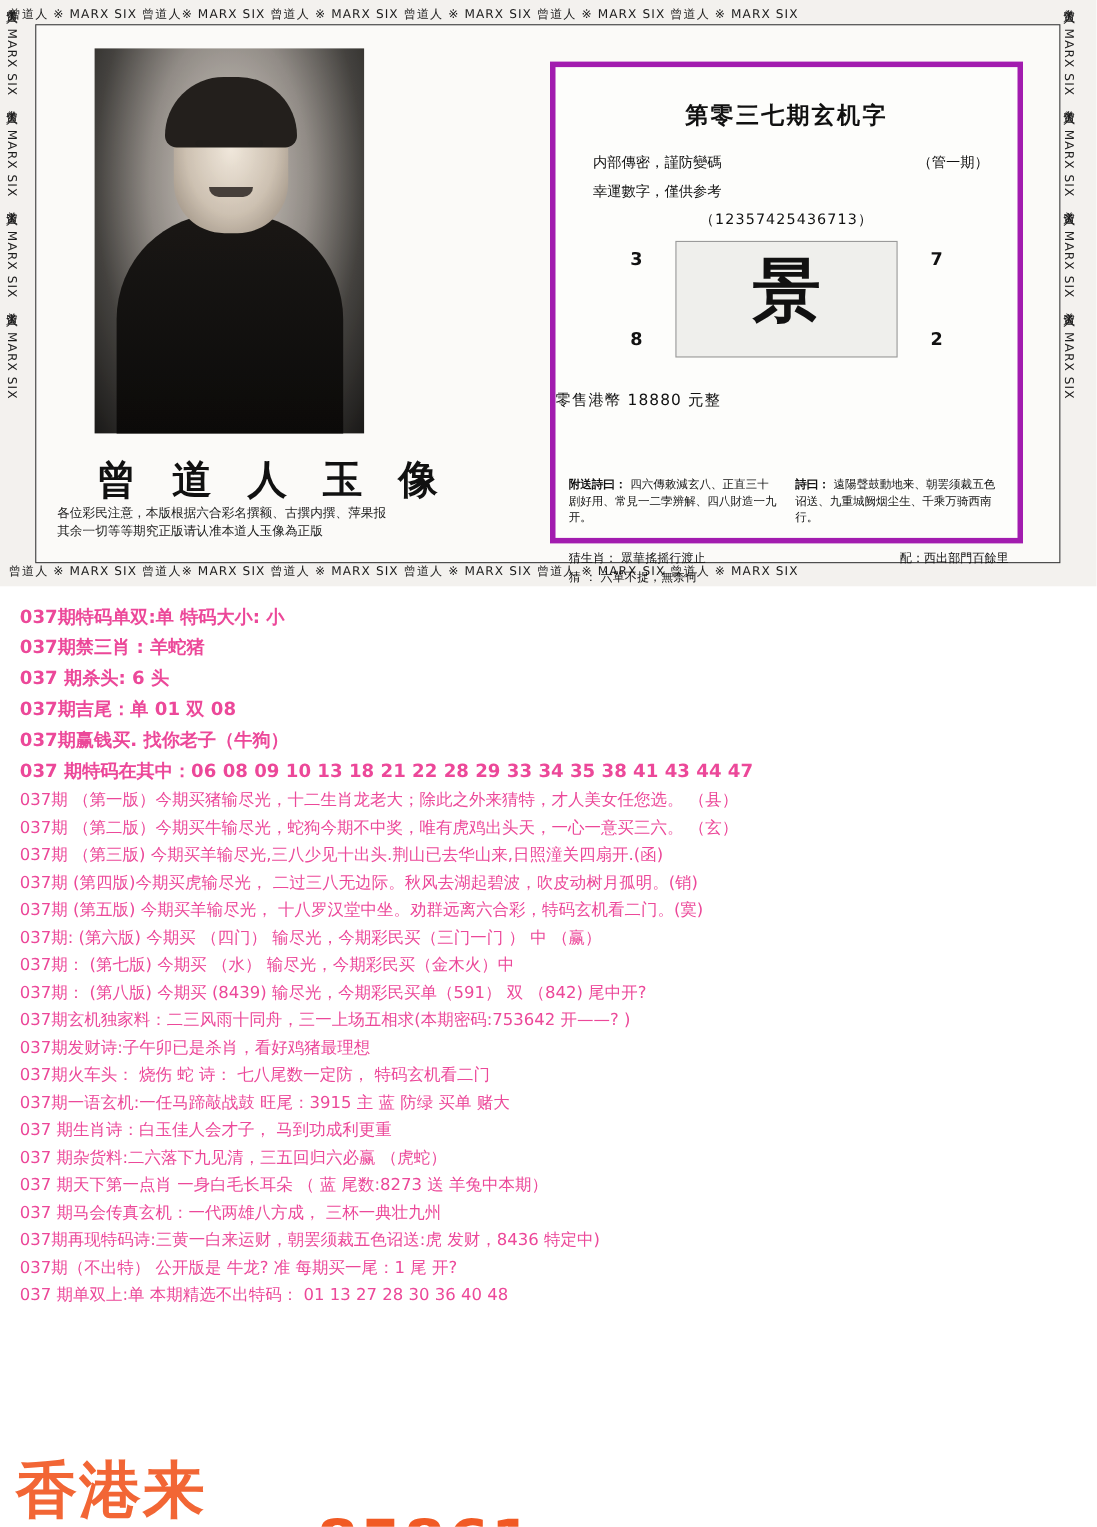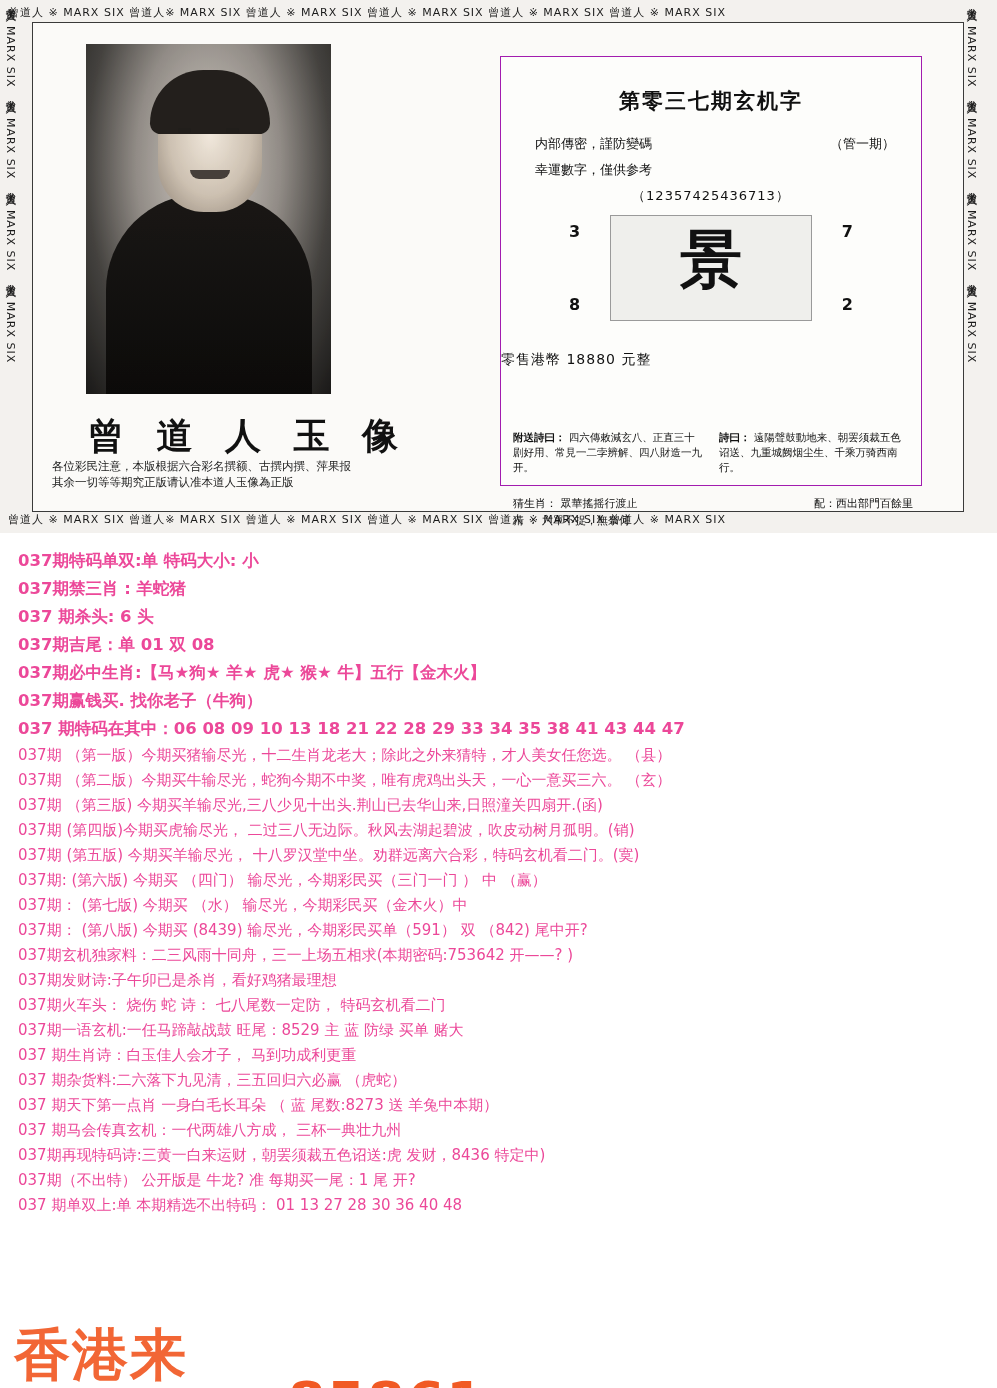--- a/index.html
+++ b/index.html
@@ -94,21 +94,21 @@
   }
   .photo-note{
     position:absolute;left:4px;top:424px;width:396px;
     font-size:11.5px;line-height:16px;color:#1a1a1a;
   }
   
   .panel{
     position:absolute;
     left:500px;top:56px;
     width:420px;height:428px;
-    border:1px solid #a21caf;
+    border:5px solid #a21caf;
     background:#fdfdfb;
   }
   .panel-title{
     text-align:center;
     font-size:21px;
     font-weight:bold;
     letter-spacing:2px;
     margin-top:30px;
   }
   .panel-l1{margin-top:20px;font-size:13px;padding-left:34px;}
@@ -253,35 +253,34 @@
       <div>猜 ：  六單不捉，無奈何</div>
     </div>
   </div>
 </div>
 
 <div class="content">
   <div class="line b">037期特码单双:单        特码大小: 小</div>
   <div class="line b">037期禁三肖 : 羊蛇猪</div>
   <div class="line b">037 期杀头: 6 头</div>
   <div class="line b">037期吉尾：单 01   双 08</div>
-  <div class="line b">037期必中生肖:【马★狗★ 羊★ 虎★ 猴★ 牛】五行【金木火】</div>
   <div class="line b">037期赢钱买. 找你老子（牛狗）</div>
   <div class="line b">037 期特码在其中：06  08  09  10  13  18  21  22  28  29  33  34  35  38  41  43  44  47</div>
   <div class="line sm">037期 （第一版）今期买猪输尽光，十二生肖龙老大；除此之外来猜特，才人美女任您选。 （县）</div>
   <div class="line sm">037期 （第二版）今期买牛输尽光，蛇狗今期不中奖，唯有虎鸡出头天，一心一意买三六。 （玄）</div>
   <div class="line sm">037期 （第三版) 今期买羊输尽光,三八少见十出头.荆山已去华山来,日照潼关四扇开.(函)</div>
   <div class="line sm">037期 (第四版)今期买虎输尽光， 二过三八无边际。秋风去湖起碧波，吹皮动树月孤明。(销)</div>
   <div class="line sm">037期 (第五版) 今期买羊输尽光， 十八罗汉堂中坐。劝群远离六合彩，特码玄机看二门。(寞)</div>
   <div class="line sm">037期:  (第六版) 今期买 （四门） 输尽光，今期彩民买（三门一门 ） 中 （赢）</div>
   <div class="line sm">037期：  (第七版) 今期买 （水） 输尽光，今期彩民买（金木火）中</div>
   <div class="line sm">037期：  (第八版) 今期买 (8439) 输尽光，今期彩民买单（591） 双 （842) 尾中开?</div>
   <div class="line sm">037期玄机独家料：二三风雨十同舟，三一上场五相求(本期密码:753642    开——? )</div>
   <div class="line sm">037期发财诗:子午卯已是杀肖，看好鸡猪最理想</div>
   <div class="line sm">037期火车头： 烧伤 蛇  诗： 七八尾数一定防， 特码玄机看二门</div>
-  <div class="line sm">037期一语玄机:一任马蹄敲战鼓    旺尾：8529 主 蓝 防绿 买单 赌大</div>
+  <div class="line sm">037期一语玄机:一任马蹄敲战鼓    旺尾：3915 主 蓝 防绿 买单 赌大</div>
   <div class="line sm">037 期生肖诗：白玉佳人会才子， 马到功成利更重</div>
   <div class="line sm">037 期杂货料:二六落下九见清，三五回归六必赢                （虎蛇）</div>
   <div class="line sm">037 期天下第一点肖 一身白毛长耳朵    （ 蓝  尾数:8273   送 羊兔中本期）</div>
   <div class="line sm">037 期马会传真玄机：一代两雄八方成，  三杯一典壮九州</div>
   <div class="line sm">037期再现特码诗:三黄一白来运财，朝罢须裁五色诏送:虎 发财，8436     特定中)</div>
   <div class="line sm">037期（不出特） 公开版是   牛龙? 准  每期买一尾：1 尾 开?</div>
   <div class="line sm">037 期单双上:单   本期精选不出特码： 01 13 27 28 30 36 40 48</div>
 </div>
 
 <div class="wm">香港来</div>

